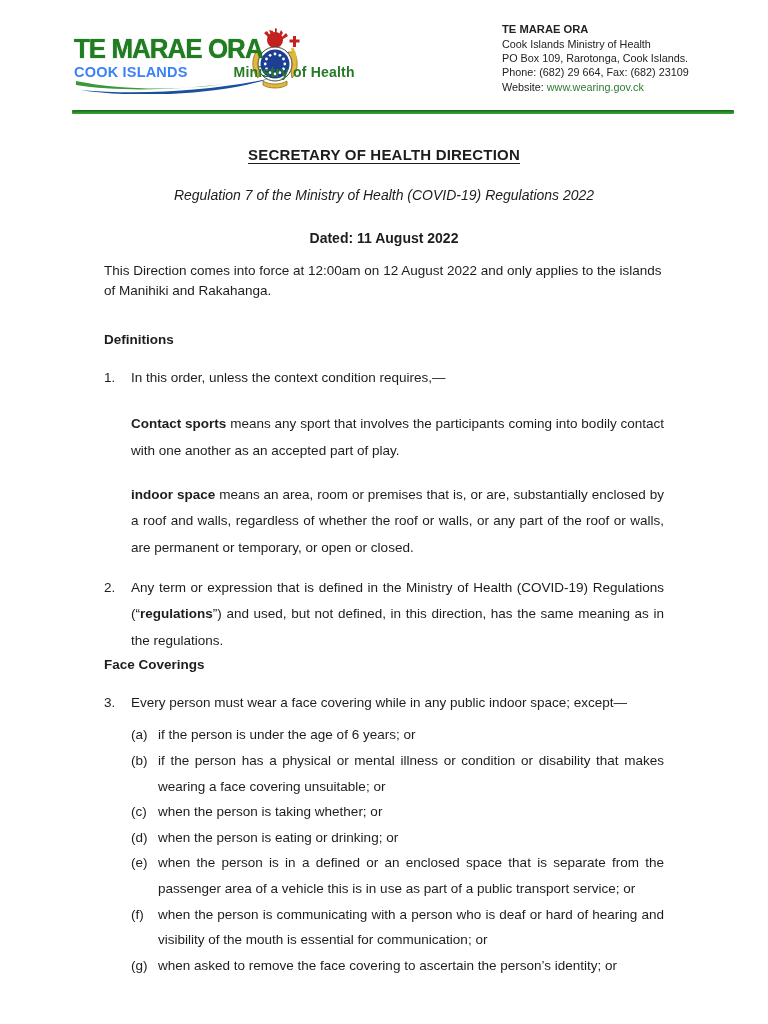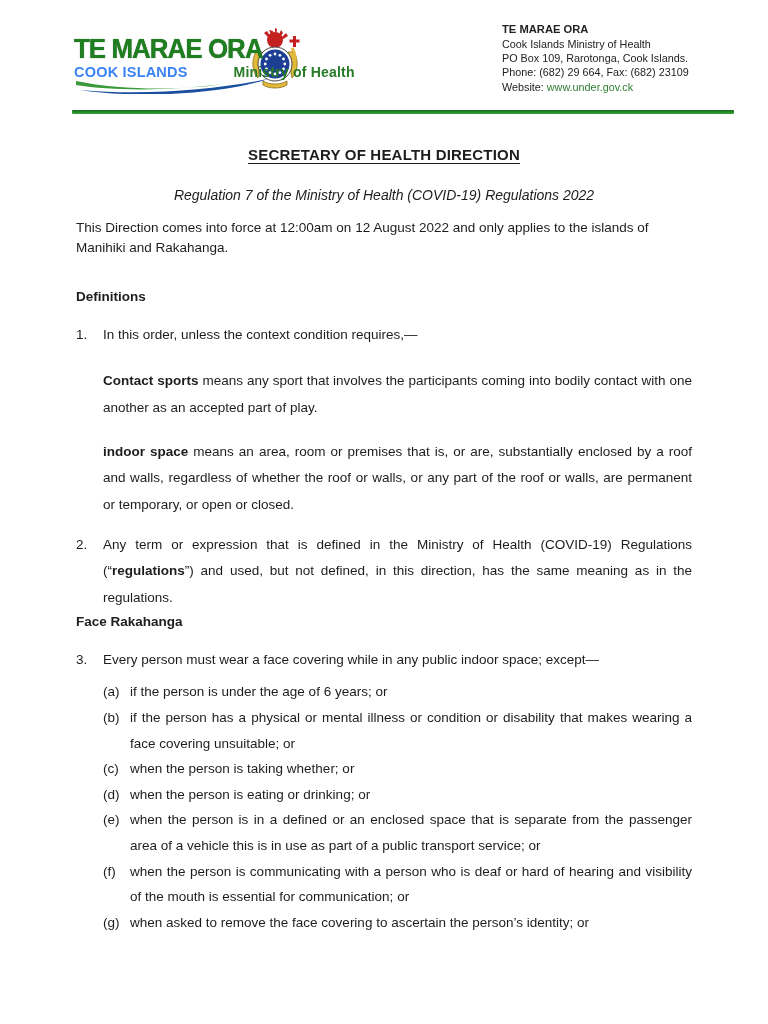--- a/index.html
+++ b/index.html
@@ -63,21 +63,21 @@
   .contact .c-link { color: #2e7d32; }
 
   .rule {
     height: 4px;
     margin: 16px 34px 0 72px;
     background: linear-gradient(#186818, #3aa83a);
     border-radius: 1px;
   }
 
   
-  .doc-body { padding: 0 76px; font-size: 13.5px; }
+  .doc-body { padding: 0 104px; font-size: 13.5px; }
 
   .doc-title {
     margin-top: 32px;
     text-align: center;
     font-size: 15px;
     font-weight: bold;
     text-decoration: underline;
     text-underline-offset: 3px;
     letter-spacing: 0.2px;
   }
@@ -178,51 +178,52 @@
         <path d="M17,53 C23,57 35,57 41,53 L41,57 C35,61 23,61 17,57 Z" fill="#e2b93b" stroke="#8a6d1c" stroke-width="0.8"></path>
       </svg>
     </div>
 
     <div class="contact">
       <div class="c-name">TE MARAE ORA</div>
       <div>Cook Islands Ministry of Health</div>
       <div>PO Box 109, Rarotonga, Cook Islands.</div>
       <div>Phone: (682) 29 664, Fax: (682) 23109</div>
       <div>
-        <span>Website: </span><span class="c-link">www.under.gov.ck</span>
+        <span>Website: </span><span class="c-link">www.wearing.gov.ck</span>
       </div>
     </div>
   </header>
 
   <div class="rule"></div>
 
   <main class="doc-body">
 
     <h1 class="doc-title">SECRETARY OF HEALTH DIRECTION</h1>
     <p class="doc-subtitle">Regulation 7 of the Ministry of Health (COVID-19) Regulations 2022</p>
+    <p class="doc-dated">Dated: 11 August 2022</p>
 
     <p class="intro">This Direction comes into force at 12:00am on 12 August 2022 and only applies to the islands of Manihiki and Rakahanga.</p>
 
     <h2 class="section-heading" style="font-size:13.5px;">Definitions</h2>
 
     <div class="num-item">
       <span class="num">1.</span>
       <div class="txt">In this order, unless the context condition requires,—</div>
     </div>
 
     <p class="def"><span class="b">Contact sports</span><span> means any sport that involves the participants coming into bodily contact with one another as an accepted part of play.</span></p>
 
     <p class="def second"><span class="b">indoor space</span><span> means an area, room or premises that is, or are, substantially enclosed by a roof and walls, regardless of whether the roof or walls, or any part of the roof or walls, are permanent or temporary, or open or closed.</span></p>
 
     <div class="num-item" style="margin-top:14px;">
       <span class="num">2.</span>
       <div class="txt"><span>Any term or expression that is defined in the Ministry of Health (COVID-19) Regulations (“</span><span class="b">regulations</span><span>”) and used, but not defined, in this direction, has the same meaning as in the regulations.</span></div>
     </div>
 
-    <h2 class="section-heading tight" style="font-size:13.5px;">Face Rakahanga</h2>
+    <h2 class="section-heading tight" style="font-size:13.5px;">Face Coverings</h2>
 
     <div class="num-item">
       <span class="num">3.</span>
       <div class="txt">Every person must wear a face covering while in any public indoor space; except—</div>
     </div>
 
     <div class="sub-list">
 
         <div class="sub-item">
           <span class="marker">(a)</span>

